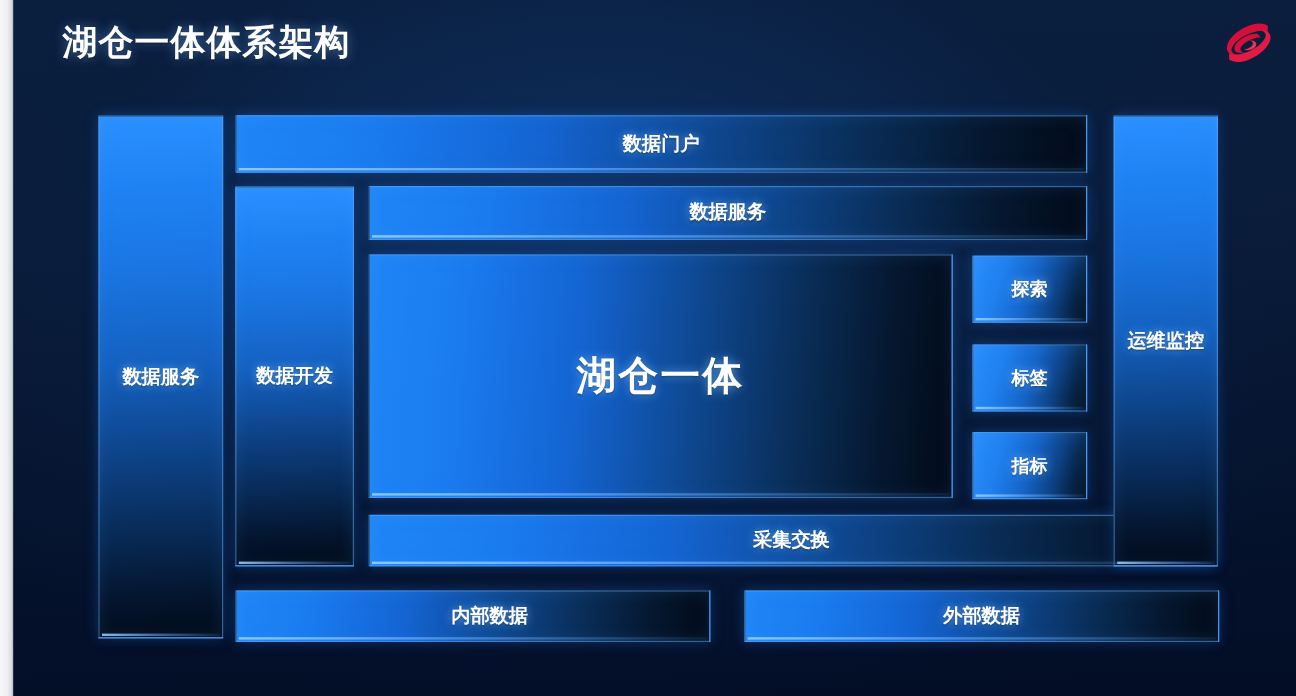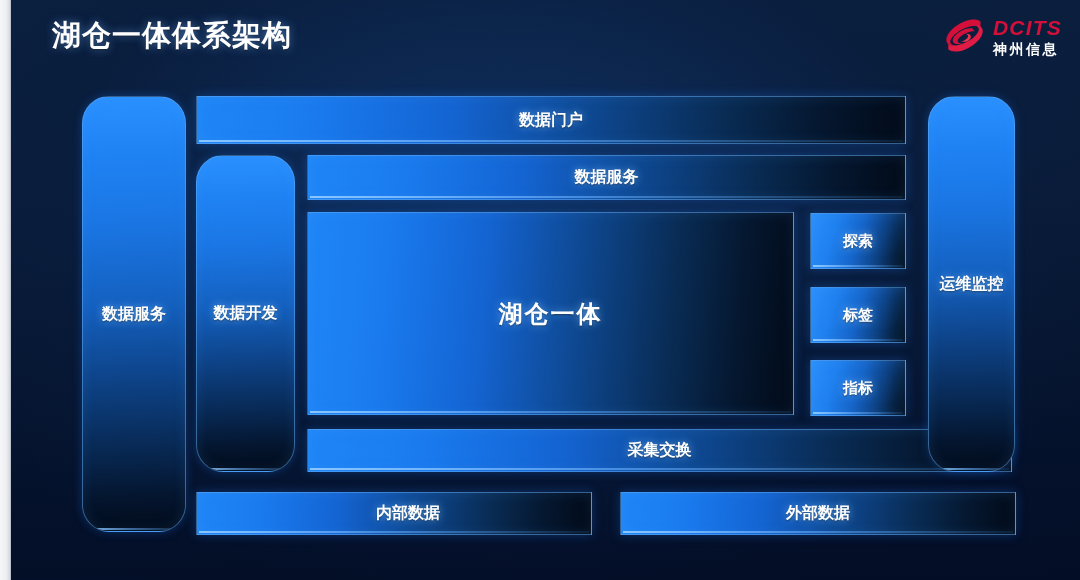--- a/index.html
+++ b/index.html
@@ -76,21 +76,20 @@
   .grad-h {
     background: linear-gradient(95deg,
       #1f86f7 0%, #1a7bef 16%, #1464d2 36%, #0e478f 56%,
       #092c55 74%, #05172f 88%, #020a18 100%);
   }
   
   .grad-v {
     background: linear-gradient(178deg,
       #2a90ff 0%, #1f82f3 14%, #1a75e2 30%, #1460bf 48%,
       #0d4184 66%, #082a56 80%, #04152e 92%, #020b1a 100%);
-    border-radius: 27px;
   }
   
   .grad-s {
     background: linear-gradient(108deg,
       #2a8ffb 0%, #1f80ef 26%, #1665c9 50%, #0d4182 72%, #06203f 88%, #020c1b 100%);
   }
   
   .box::after {
     content: "";
     position: absolute;
@@ -104,21 +103,21 @@
   #box-governance  { left: 82px;  top: 96px;  width: 104px; height: 436px; }
   #box-governance .lbl, #box-devel .lbl, #box-ops .lbl { font-size: 16px; }
 
   #box-devel       { left: 196px; top: 155px; width: 99px;  height: 317px; }
 
   #box-portal      { left: 196px; top: 96px;  width: 710px; height: 48px; }
   #box-service     { left: 307px; top: 155px; width: 599px; height: 45px; }
   #box-collect     { left: 307px; top: 429px; width: 705px; height: 43px; }
 
   #box-lakehouse   { left: 307px; top: 212px; width: 487px; height: 203px; }
-  #box-lakehouse .lbl { font-size: 24px; letter-spacing: 2px; }
+  #box-lakehouse .lbl { font-size: 33px; letter-spacing: 2px; }
 
   #box-explore     { left: 810px; top: 213px; width: 96px; height: 56px; }
   #box-tag         { left: 810px; top: 287px; width: 96px; height: 56px; }
   #box-metric      { left: 810px; top: 360px; width: 96px; height: 56px; text-align: center; }
   #box-explore .lbl, #box-tag .lbl, #box-metric .lbl { font-size: 15px; }
 
   #box-ops         { left: 928px; top: 96px;  width: 87px;  height: 376px; }
 
   #box-internal    { left: 196px; top: 492px; width: 396px; height: 43px; padding-left: 28px; }
   #box-external    { left: 620px; top: 492px; width: 396px; height: 43px; }
@@ -135,24 +134,20 @@
 
   <div id="title">湖仓一体体系架构</div>
 
   <div id="logo">
     <svg id="logo-mark" viewBox="0 0 44 40">
       <path d="M38.5 5.5c-3.2-2.4-9.5-2.6-15.6-0.2C15.4 8.2 8.6 13.4 5.6 19.2c-2.2 4.3-1.4 7.9 1.8 9.7 1.6 0.9 3.8 1.1 6.2 0.7-2.6-0.2-4.3-1.1-5-2.6-1-2.2 0.6-5.4 4.1-8.6 4.2-3.8 10.6-7 16.1-8.2 4.6-1 8.1-0.6 9.7 1.1z" fill="#d4103a"></path>
       <path d="M30.2 12.3c-2.9-0.6-7.2 0.4-11.2 2.6-4.4 2.4-7.6 5.8-8.2 8.6-0.5 2.4 0.9 4.1 3.6 4.5 1.7 0.3 3.8 0 5.9-0.8-2.2 0.2-3.8-0.2-4.4-1.2-0.8-1.4 0.3-3.5 2.7-5.5 2.9-2.4 7-4.3 10.4-5 1.6-0.3 2.9-0.3 3.8 0z" fill="#d4103a"></path>
       <path d="M6.3 33.6c3.2 2.5 9.6 2.7 15.8 0.3 7.6-2.9 14.5-8.2 17.5-14.1 2.2-4.3 1.3-7.9-1.9-9.7-1.6-0.9-3.8-1.1-6.2-0.7 2.6 0.2 4.3 1.1 5 2.6 1 2.2-0.6 5.4-4.2 8.7-4.2 3.8-10.7 7.1-16.2 8.3-4.6 1-8.2 0.6-9.8-1.1z" fill="#e01b44"></path>
       <path d="M22.5 18.1c1.9-0.2 3.2 0.4 3.5 1.5 0.4 1.5-1 3.4-3.4 4.6-1.4 0.7-2.9 1-4.1 0.9 2.6 1.2 6 0.9 8.3-0.8 2.4-1.8 2.8-4.4 0.9-5.8-1.2-0.9-3.2-1.1-5.2-0.4z" fill="#f0324f"></path>
     </svg>
-    <div id="logo-text">
-      <span id="logo-en">DCITS</span>
-      <span id="logo-cn">神州信息</span>
-    </div>
   </div>
 
   <div class="box grad-v" id="box-governance">
     <span class="lbl">数据服务</span>
   </div>
 
   <div class="box grad-v" id="box-devel">
     <span class="lbl">数据开发</span>
   </div>
 

